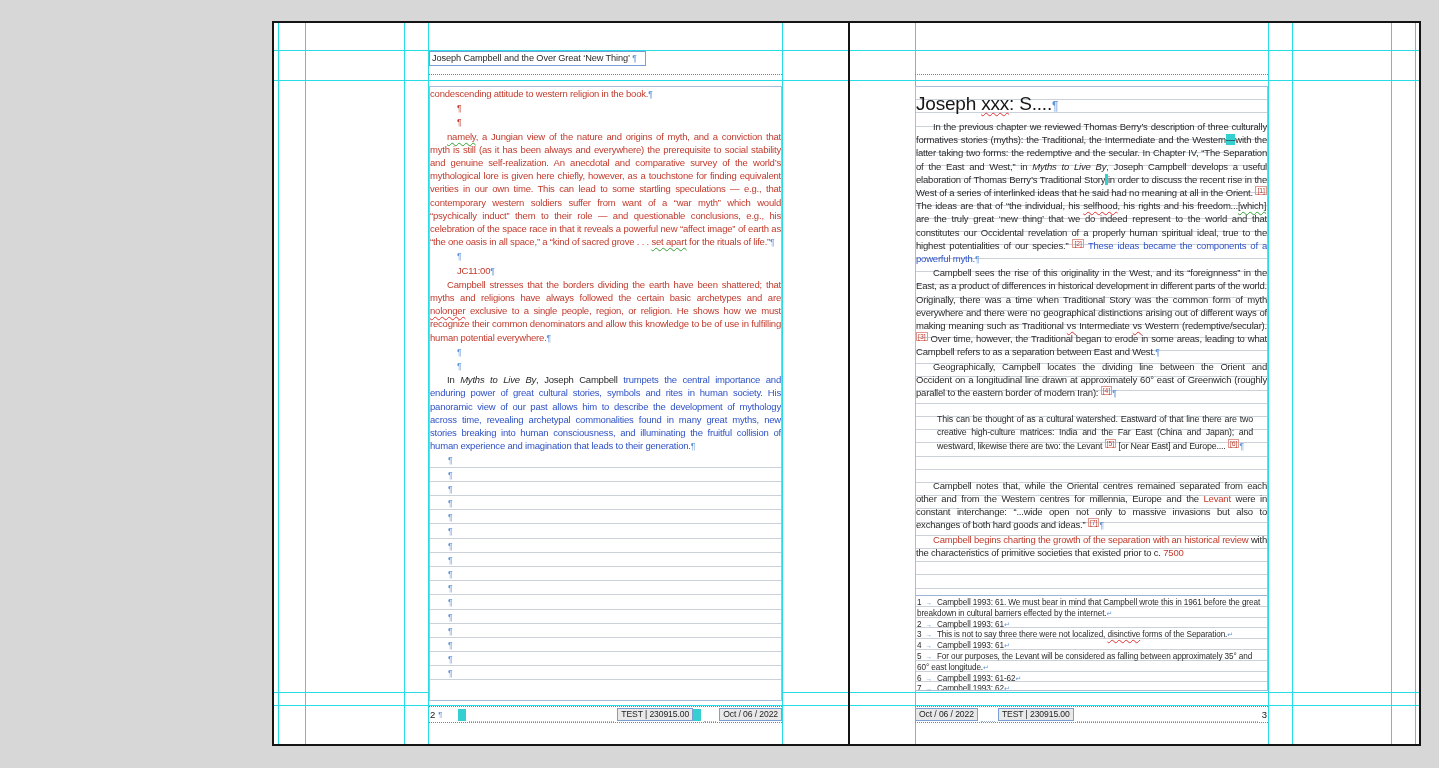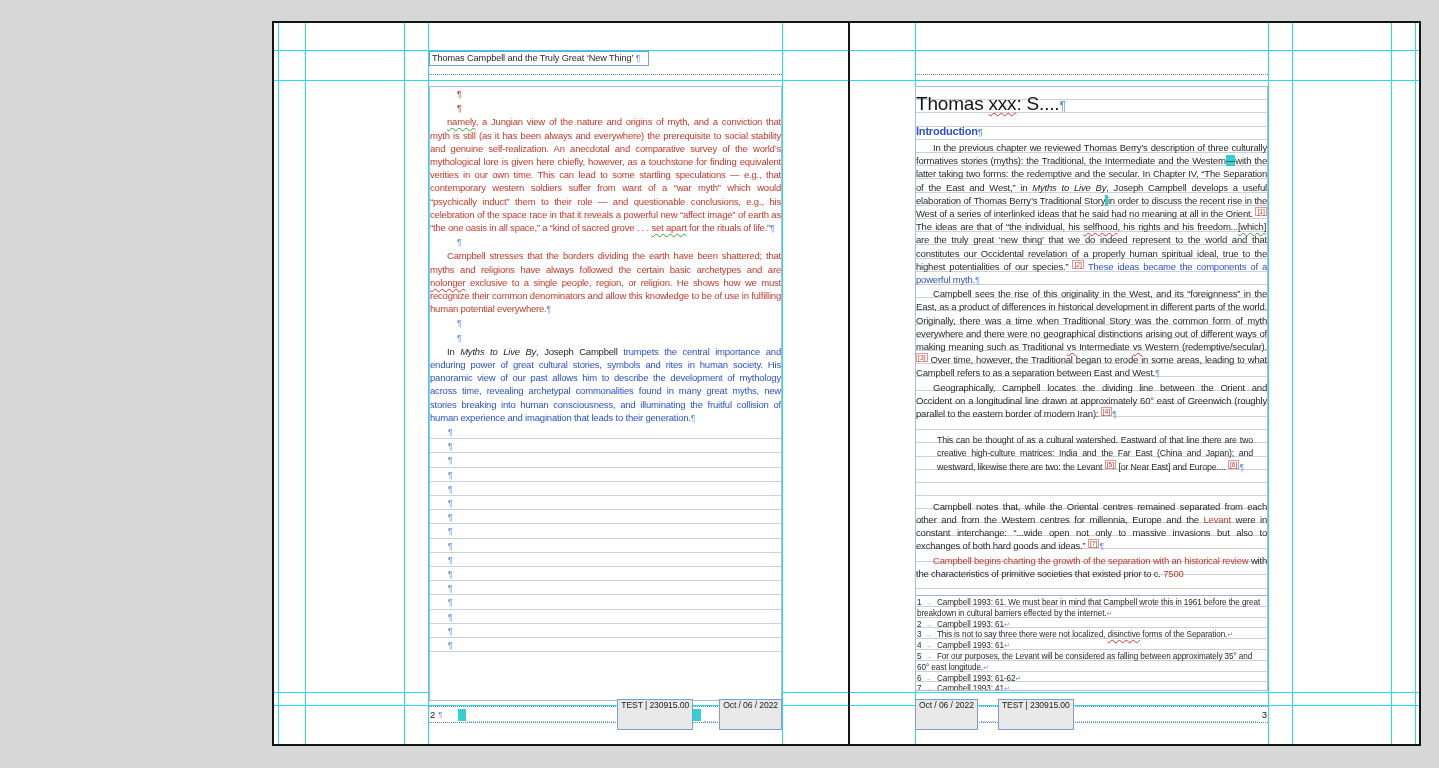--- a/index.html
+++ b/index.html
@@ -52,21 +52,21 @@
   .ftab{color:var(--mark);font-size:6.5px;margin:0 5px 0 4px}
   .fend{color:var(--mark);font-size:7px}
   .emptyline{height:13.2px;border-bottom:1px solid var(--grid);text-align:left}
   .emptyline span{color:var(--mark);font-size:8.5px;margin-left:18px}
   .footer{position:absolute;top:683px;height:17px;z-index:4;display:flex;align-items:center;
      border-top:1px dotted #5d88c6;border-bottom:1px dotted #5d88c6;font-size:9.5px;box-sizing:border-box}
   .pnum{color:#161616;padding:0 1px}
   .fmark{color:var(--mark);font-size:7.5px;margin:0 2px}
   .tealblk{width:8px;height:12px;background:var(--teal);flex:0 0 auto}
   .field{border:1px solid var(--frame);background:var(--fieldbg);font-size:8.6px;letter-spacing:-0.1px;
-     padding:0 3px 19px;white-space:nowrap;color:#1c1c1c;flex:0 0 auto}
+     padding:0 3px 1px;white-space:nowrap;color:#1c1c1c;flex:0 0 auto}
   .leader{border-bottom:1px dotted #9fb3d2;height:8px;margin:0 3px;align-self:flex-end;flex:1 1 auto}
   .leader.fixed{flex:0 0 auto}
 </style>
 </head>
 <body>
 
 <div class="spread">
 
   <div class="gv" style="left:4px"></div>
   <div class="gv" style="left:31px"></div>
@@ -79,30 +79,32 @@
   <div class="gv" style="left:1117px"></div>
   <div class="gv" style="left:1141px"></div>
   <div class="gh" style="top:27px"></div>
   <div class="gh" style="top:57px"></div>
   <div class="gh" style="top:669px"></div>
   <div class="gh" style="top:682px"></div>
 
   <div class="spine"></div>
 
   <div class="hframe" style="left:155px;width:353px">
-    <span class="hbox"><span><span class="run hdr">Thomas Campbell and the Truly Great ‘New Thing’</span><span class="run m"> ¶</span></span></span>
+    <span class="hbox"><span><span class="run hdr">Joseph Campbell and the Over Great ‘New Thing’</span><span class="run m"> ¶</span></span></span>
   </div>
   <div class="hrule" style="left:155px;width:353px"></div>
 
   <div class="col left">
     <div>
+        <div class="para flush"><span class="run r">condescending attitude to western religion in the book.</span><span class="run m">¶</span></div>
         <div class="para label"><span class="run rm">¶</span></div>
         <div class="para label"><span class="run rm">¶</span></div>
         <div class="para ind"><span class="run r sqg">namely</span><span class="run r">, a Jungian view of the nature and origins of myth, and a conviction that myth is still (as it has been always and everywhere) the prerequisite to social stability and genuine self-realization. An anecdotal and comparative survey of the world’s mythological lore is given here chiefly, however, as a touchstone for finding equivalent verities in our own time. This can lead to some startling speculations — e.g., that contemporary western soldiers suffer from want of a “war myth” which would “psychically induct” them to their role — and questionable conclusions, e.g., his celebration of the space race in that it reveals a powerful new “affect image” of earth as “the one oasis in all space,” a “kind of sacred grove . . . </span><span class="run r sqg">set apart</span><span class="run r"> for the rituals of life.”</span><span class="run m">¶</span></div>
         <div class="para label"><span class="run m">¶</span></div>
+        <div class="para label"><span class="run r">JC11:00</span><span class="run m">¶</span></div>
         <div class="para ind"><span class="run r">Campbell stresses that the borders dividing the earth have been shattered; that myths and religions have always followed the certain basic archetypes and are </span><span class="run r sqr">nolonger</span><span class="run r"> exclusive to a single people, region, or religion. He shows how we must recognize their common denominators and allow this knowledge to be of use in fulfilling human potential everywhere.</span><span class="run m">¶</span></div>
         <div class="para label"><span class="run m">¶</span></div>
         <div class="para label"><span class="run m">¶</span></div>
         <div class="para ind"><span class="run k">In </span><span class="run ki">Myths to Live By</span><span class="run k">, Joseph Campbell </span><span class="run b">trumpets the central importance and enduring power of great cultural stories, symbols and rites in human society. His panoramic view of our past allows him to describe the development of mythology across time, revealing archetypal commonalities found in many great myths, new stories breaking into human consciousness, and illuminating the fruitful collision of human experience and imagination that leads to their generation.</span><span class="run m">¶</span></div>
       </div>
     <div>
         <div class="emptyline"><span>¶</span></div>
         <div class="emptyline"><span>¶</span></div>
         <div class="emptyline"><span>¶</span></div>
         <div class="emptyline"><span>¶</span></div>
@@ -128,38 +130,37 @@
     <span class="leader"></span>
     <span class="field">TEST | 230915.00</span>
     <span class="tealblk"></span>
     <span class="leader fixed" style="width:12px"></span>
     <span class="field">Oct / 06 / 2022</span>
   </div>
 
   <div class="hrule" style="left:641px;width:353px"></div>
 
   <div class="col right">
-    <div class="title"><span class="run t">Thomas </span><span class="run t sqr">xxx</span><span class="run t">: S....</span><span class="run m">¶</span></div>
-    <div class="heading"><span class="run h">Introduction</span><span class="run m">¶</span></div>
+    <div class="title"><span class="run t">Joseph </span><span class="run t sqr">xxx</span><span class="run t">: S....</span><span class="run m">¶</span></div>
     <div>
         <div class="para ind"><span class="run k">In the previous chapter we reviewed Thomas Berry’s description of three culturally formatives stories (myths): the Traditional, the Intermediate and the Western</span><span class="run k hl">—</span><span class="run k">with the latter taking two forms: the redemptive and the secular. In Chapter IV, “The Separation of the East and West,” in </span><span class="run ki">Myths to Live By</span><span class="run k">, Joseph Campbell develops a useful elaboration of Thomas Berry’s Traditional Story</span><span class="run hl"> </span><span class="run k">in order to discuss the recent rise in the West of a series of interlinked ideas that he said had no meaning at all in the Orient. </span><span class="run fn">[1]</span><span class="run k"> The ideas are that of “the individual, his </span><span class="run k sqr">selfhood</span><span class="run k">, his rights and his freedom...</span><span class="run k sqg">[which]</span><span class="run k"> are the truly great ‘new thing’ that we do indeed represent to the world and that constitutes our Occidental revelation of a properly human spiritual ideal, true to the highest potentialities of our species.” </span><span class="run fn">[2]</span><span class="run b"> These ideas became the components of a powerful myth.</span><span class="run m">¶</span></div>
         <div class="para ind"><span class="run k">Campbell sees the rise of this originality in the West, and its “foreignness” in the East, as a product of differences in historical development in different parts of the world. Originally, there was a time when Traditional Story was the common form of myth everywhere and there were no geographical distinctions arising out of different ways of making meaning such as Traditional </span><span class="run k sqr">vs</span><span class="run k"> Intermediate </span><span class="run k sqr">vs</span><span class="run k"> Western (redemptive/secular). </span><span class="run fn">[3]</span><span class="run k"> Over time, however, the Traditional began to erode in some areas, leading to what Campbell refers to as a separation between East and West.</span><span class="run m">¶</span></div>
         <div class="para ind"><span class="run k">Geographically, Campbell locates the dividing line between the Orient and Occident on a longitudinal line drawn at approximately 60° east of Greenwich (roughly parallel to the eastern border of modern Iran): </span><span class="run fn">[4]</span><span class="run m">¶</span></div>
         <div class="para quote"><span class="run k">This can be thought of as a cultural watershed. Eastward of that line there are two creative high-culture matrices: India and the Far East (China and Japan); and westward, likewise there are two: the Levant </span><span class="run fn">[5]</span><span class="run k"> [or Near East] and Europe.... </span><span class="run fn">[6]</span><span class="run m">¶</span></div>
         <div class="para ind"><span class="run k">Campbell notes that, while the Oriental centres remained separated from each other and from the Western centres for millennia, Europe and the </span><span class="run r">Levant</span><span class="run k"> were in constant interchange: “...wide open not only to massive invasions but also to exchanges of both hard goods and ideas.” </span><span class="run fn">[7]</span><span class="run m">¶</span></div>
         <div class="para ind"><span class="run r">Campbell begins charting the growth of the separation with an historical review</span><span class="run k"> with the characteristics of primitive societies that existed prior to c. </span><span class="run r">7500</span></div>
       </div>
     <div class="fnblock">
         <div class="fnrow"><span class="fnum">1</span><span class="ftab">→</span><span class="run k">Campbell 1993: 61. We must bear in mind that Campbell wrote this in 1961 before the great breakdown in cultural barriers effected by the internet.</span><span class="fend">↵</span></div>
         <div class="fnrow"><span class="fnum">2</span><span class="ftab">→</span><span class="run k">Campbell 1993: 61</span><span class="fend">↵</span></div>
         <div class="fnrow"><span class="fnum">3</span><span class="ftab">→</span><span class="run k">This is not to say three there were not localized, </span><span class="run k sqr">disinctive</span><span class="run k"> forms of the Separation.</span><span class="fend">↵</span></div>
         <div class="fnrow"><span class="fnum">4</span><span class="ftab">→</span><span class="run k">Campbell 1993: 61</span><span class="fend">↵</span></div>
         <div class="fnrow"><span class="fnum">5</span><span class="ftab">→</span><span class="run k">For our purposes, the Levant will be considered as falling between approximately 35° and 60° east longitude.</span><span class="fend">↵</span></div>
         <div class="fnrow"><span class="fnum">6</span><span class="ftab">→</span><span class="run k">Campbell 1993: 61-62</span><span class="fend">↵</span></div>
-        <div class="fnrow"><span class="fnum">7</span><span class="ftab">→</span><span class="run k">Campbell 1993: 41</span><span class="fend">↵</span></div>
+        <div class="fnrow"><span class="fnum">7</span><span class="ftab">→</span><span class="run k">Campbell 1993: 62</span><span class="fend">↵</span></div>
       </div>
   </div>
 
   <div class="footer" style="left:641px;width:353px">
     <span class="field">Oct / 06 / 2022</span>
     <span class="leader fixed" style="width:14px"></span>
     <span class="field">TEST | 230915.00</span>
     <span class="leader"></span>
     <span class="pnum">3</span>
   </div>

